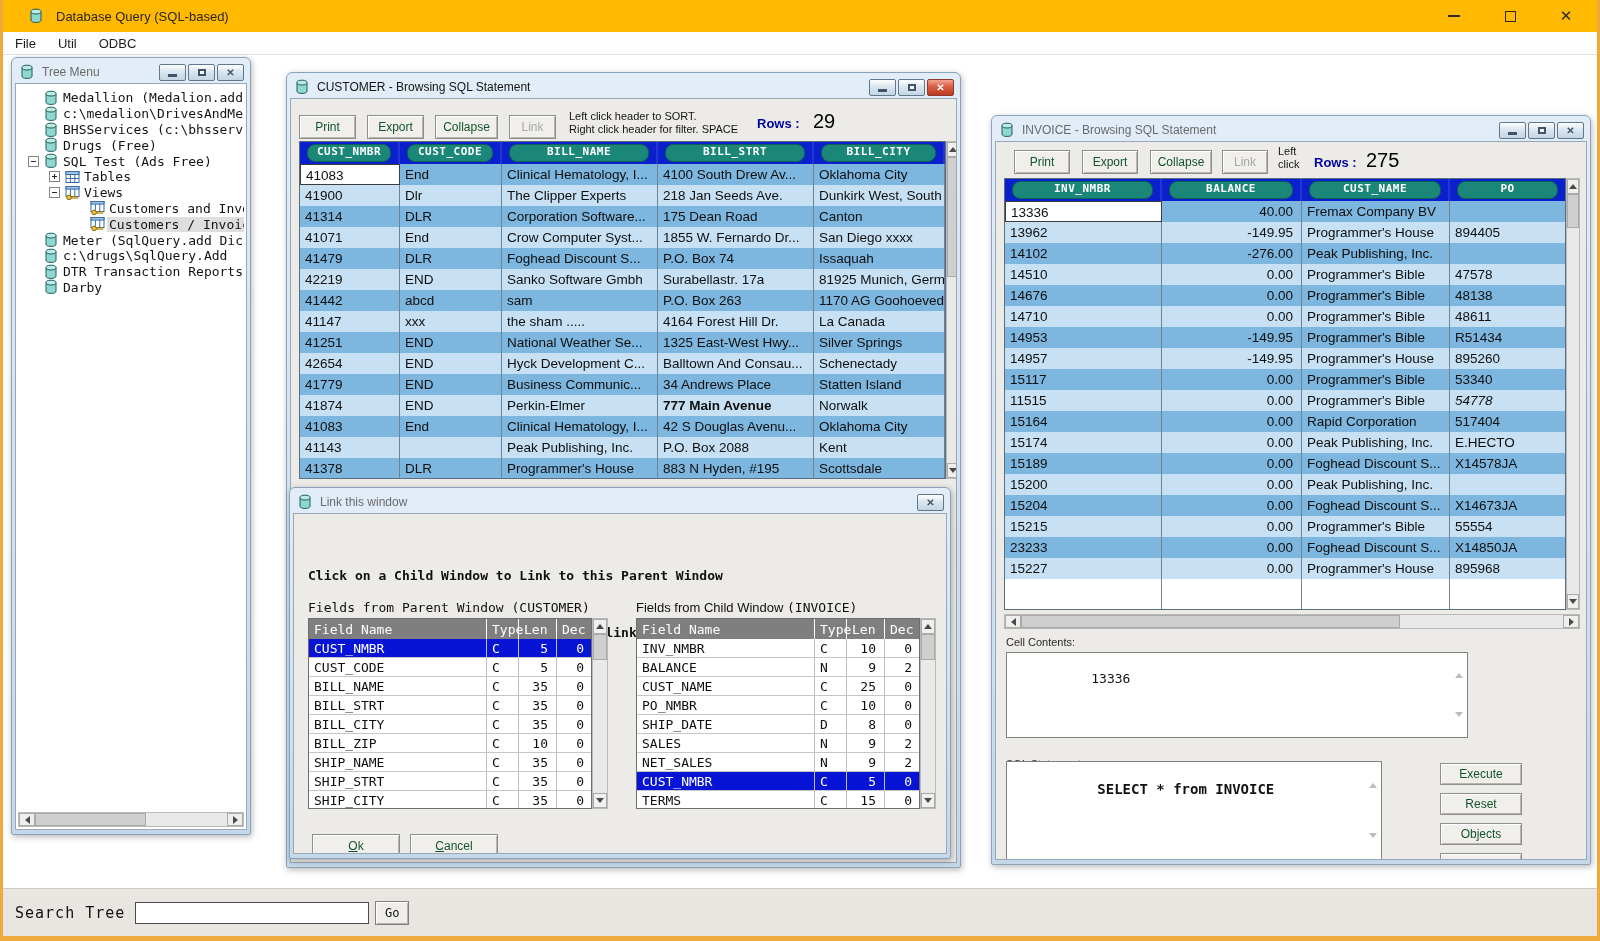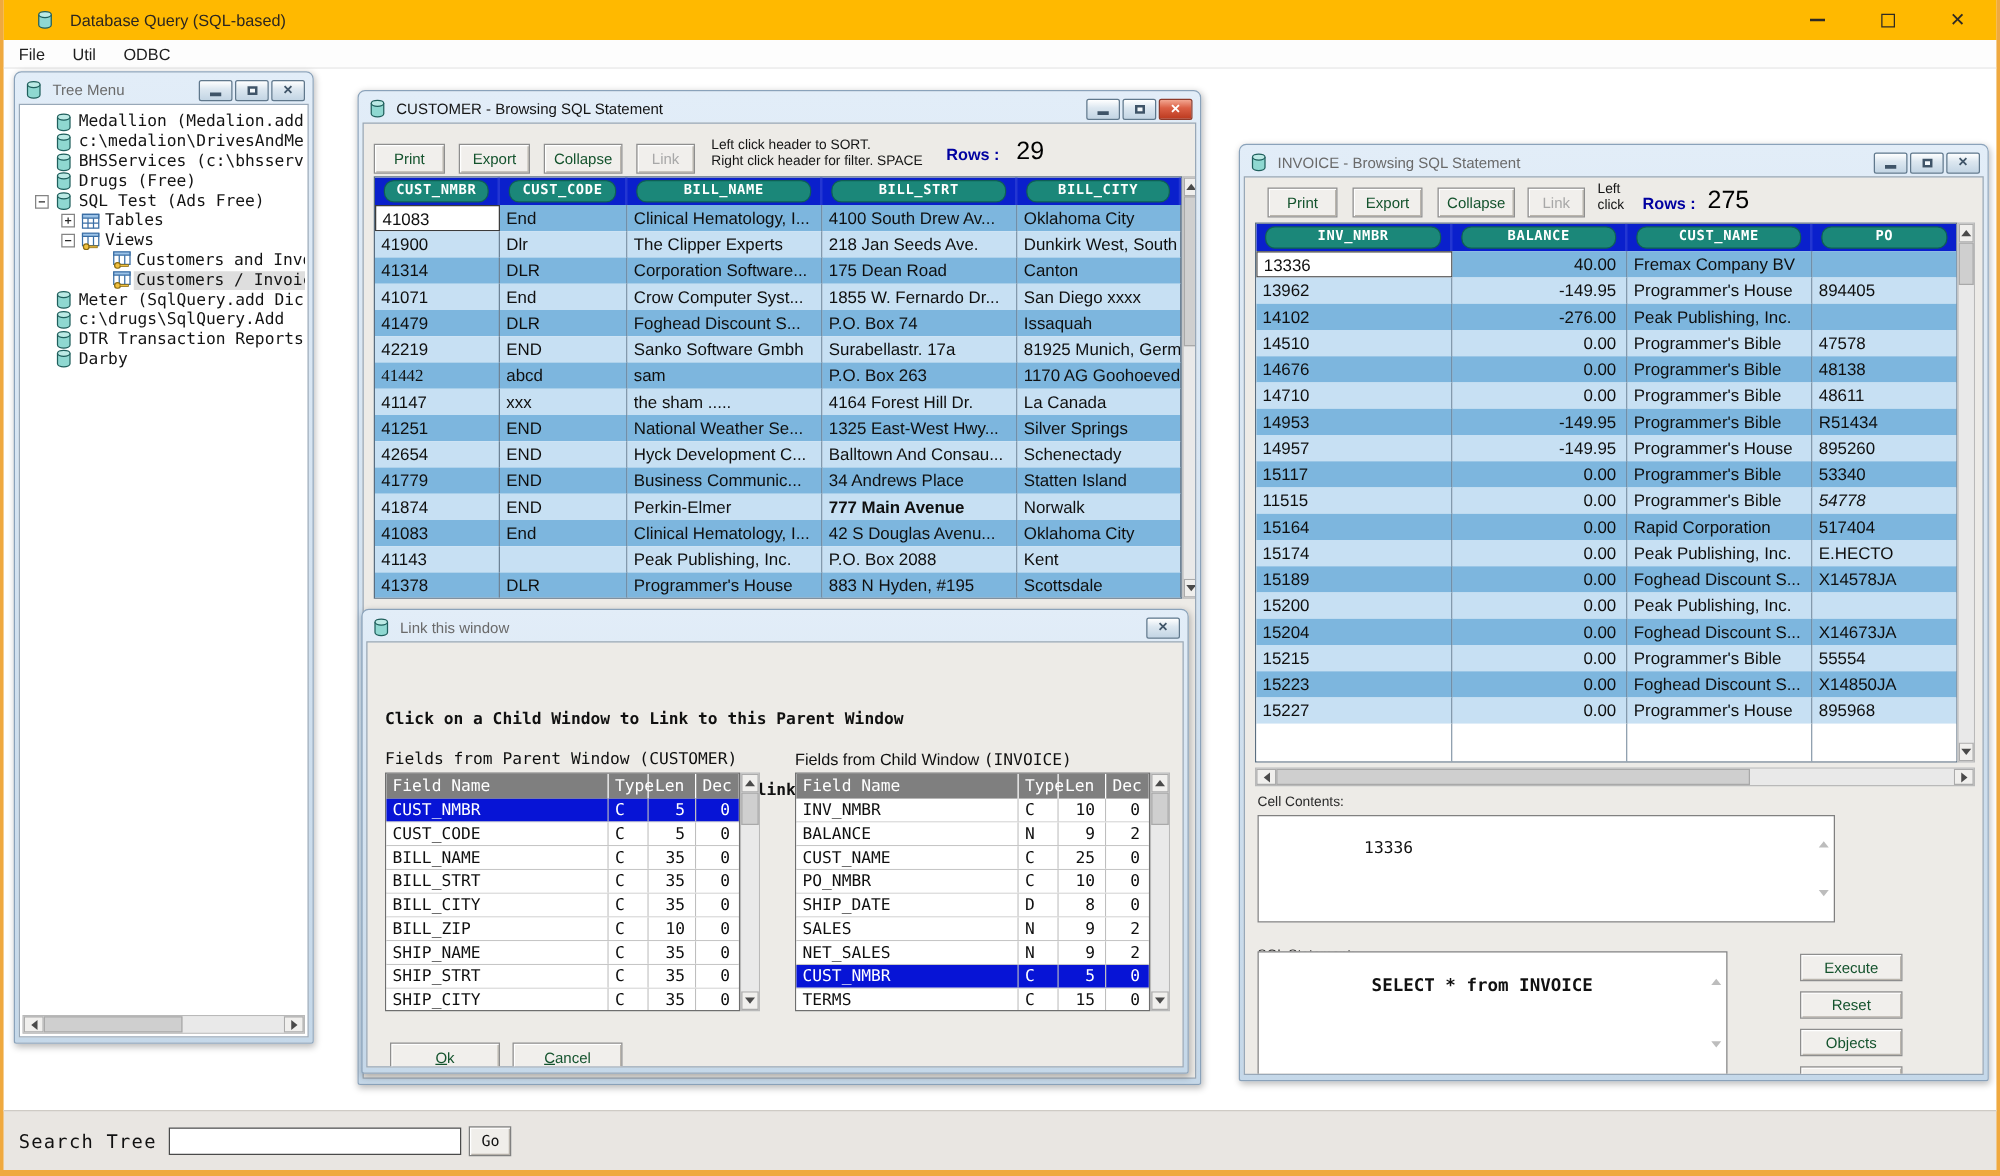--- a/index.html
+++ b/index.html
@@ -404,21 +404,21 @@
               <div class="g-cell" style="width: 131px;">Issaquah</div>
             </div>
             <div class="g-row g-even">
               <div class="g-cell" style="width: 100px;">42219</div>
               <div class="g-cell" style="width: 102px;">END</div>
               <div class="g-cell" style="width: 156px;">Sanko Software Gmbh</div>
               <div class="g-cell" style="width: 156px;">Surabellastr. 17a</div>
               <div class="g-cell" style="width: 131px;">81925 Munich, Germ</div>
             </div>
             <div class="g-row g-odd">
-              <div class="g-cell" style="width: 100px; font-family: Liberation Serif, serif;">41442</div>
+              <div class="g-cell" style="width: 100px;">41442</div>
               <div class="g-cell" style="width: 102px;">abcd</div>
               <div class="g-cell" style="width: 156px;">sam</div>
               <div class="g-cell" style="width: 156px;">P.O. Box 263</div>
               <div class="g-cell" style="width: 131px;">1170 AG Goohoeved.</div>
             </div>
             <div class="g-row g-even">
               <div class="g-cell" style="width: 100px;">41147</div>
               <div class="g-cell" style="width: 102px;">xxx</div>
               <div class="g-cell" style="width: 156px;">the sham .....</div>
               <div class="g-cell" style="width: 156px;">4164 Forest Hill Dr.</div>
@@ -620,21 +620,21 @@
               <div class="g-cell" style="width: 148px;">Foghead Discount S...</div>
               <div class="g-cell" style="width: 117px;">X14673JA</div>
             </div>
             <div class="g-row g-even">
               <div class="g-cell" style="width: 157px;">15215</div>
               <div class="g-cell" style="width: 140px; text-align: right; padding-right: 8px;">0.00</div>
               <div class="g-cell" style="width: 148px;">Programmer's Bible</div>
               <div class="g-cell" style="width: 117px;">55554</div>
             </div>
             <div class="g-row g-odd">
-              <div class="g-cell" style="width: 157px;">15223</div>
+              <div class="g-cell" style="width: 157px;">23233</div>
               <div class="g-cell" style="width: 140px; text-align: right; padding-right: 8px;">0.00</div>
               <div class="g-cell" style="width: 148px;">Foghead Discount S...</div>
               <div class="g-cell" style="width: 117px;">X14850JA</div>
             </div>
             <div class="g-row g-even">
               <div class="g-cell" style="width: 157px;">15227</div>
               <div class="g-cell" style="width: 140px; text-align: right; padding-right: 8px;">0.00</div>
               <div class="g-cell" style="width: 148px;">Programmer's House</div>
               <div class="g-cell" style="width: 117px;">895968</div>
             </div>

